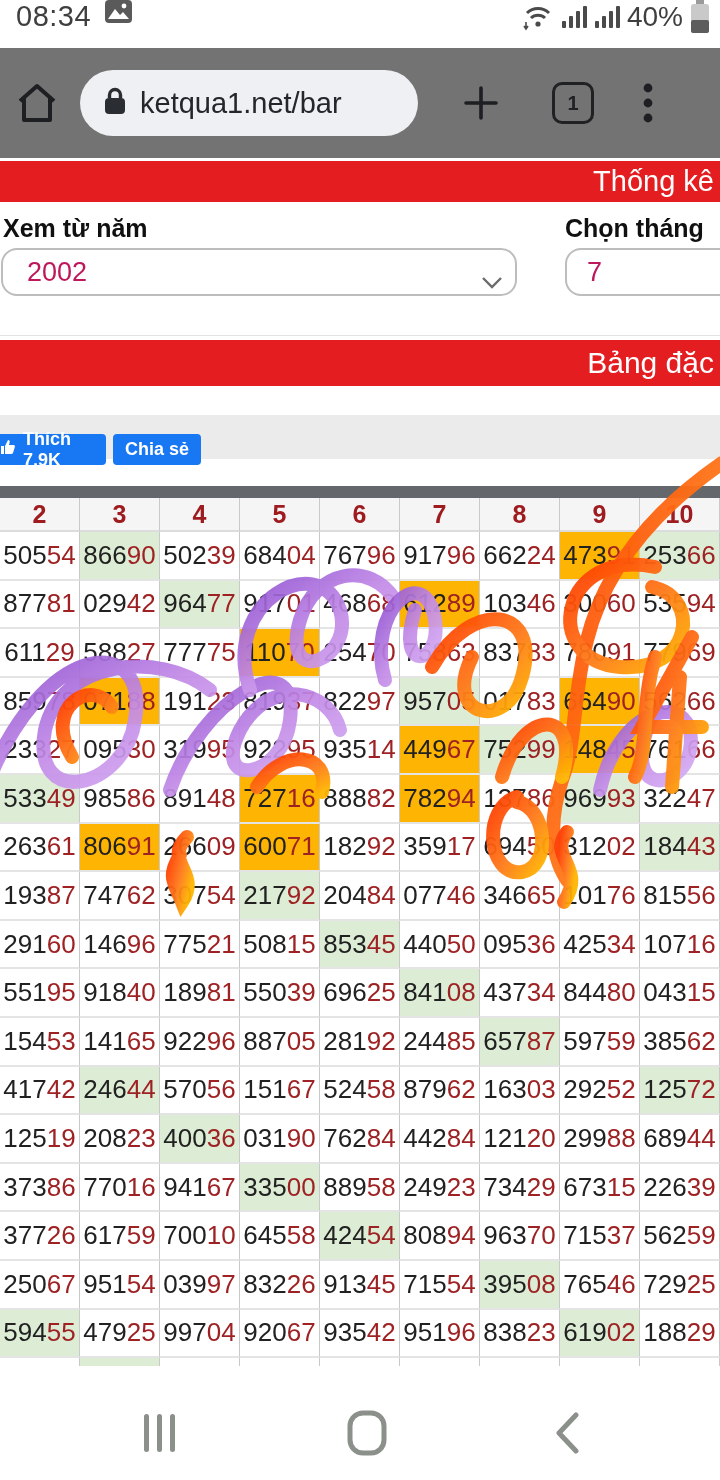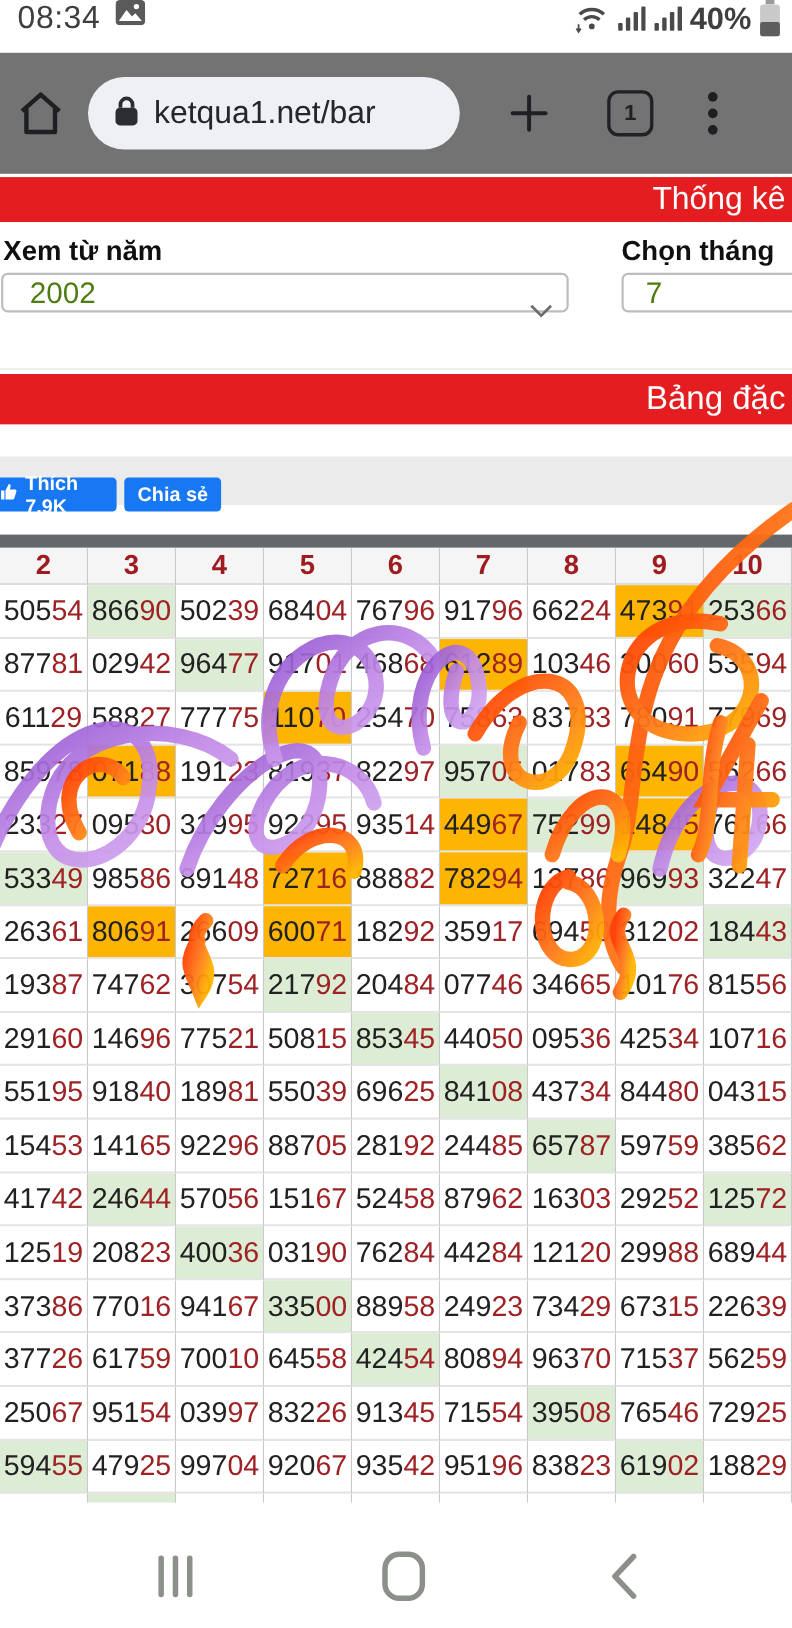--- a/index.html
+++ b/index.html
@@ -2,39 +2,39 @@
 <html><head>
 <meta charset="utf-8">
 <style>
   html,body{margin:0;padding:0;background:#ddd;}
   .screen{width:720px;height:1480px;position:relative;overflow:hidden;background:#fff;
     font-family:"Liberation Sans",sans-serif;-webkit-font-smoothing:antialiased;}
   
   .status-bar{height:48px;display:flex;align-items:flex-start;padding:0 10px;box-sizing:border-box;color:#3f3f3f;}
   .status-time{font-size:29px;letter-spacing:.5px;margin-left:6px;}
   .status-right{margin-left:auto;display:flex;align-items:center;gap:7px;}
-  .status-pct{font-size:28px;color:#3f3f3f;font-weight:bold;}
+  .status-pct{font-size:28px;color:#3f3f3f;}
   
   .browser-bar{height:110px;display:flex;align-items:center;padding:0 14px;box-sizing:border-box;background:#737373;}
   .url-pill{background:#eef0f3;border-radius:34px;height:66px;width:338px;margin-left:20px;
     display:flex;align-items:center;padding:0 24px;box-sizing:border-box;gap:14px;}
   .url-text{font-size:29px;color:#23262a;white-space:nowrap;overflow:hidden;}
   .chrome-btn{display:flex;align-items:center;justify-content:center;}
   .tab-box{width:36px;height:36px;border:3.5px solid #202124;border-radius:10px;display:flex;align-items:center;justify-content:center;font-size:20px;font-weight:bold;color:#202124;}
   
   .red-bar{background:#e41d21;color:#fff;display:flex;align-items:center;justify-content:flex-end;padding-right:6px;box-sizing:border-box;}
   .red-bar1{height:41px;margin-top:3px;font-size:29px;}
   .red-bar2{height:46px;margin-top:4px;font-size:30px;}
   .red-bar .t{white-space:nowrap;}
   
   .filters{height:134px;position:relative;border-bottom:1px solid #e3e3e3;box-sizing:border-box;background:#fff;}
   .f-label{position:absolute;top:12px;font-size:25px;font-weight:bold;color:#101010;}
   .f-label.year{left:3px;} .f-label.month{left:565px;}
-  .f-box{position:absolute;top:46px;height:36px;border:2px solid #bdbdbd;border-radius:6px;background:#fff;
-    box-sizing:border-box;display:flex;align-items:center;font-size:27px;color:#4d7c0f;}
+  .f-box{position:absolute;top:46px;height:48px;border:2px solid #bdbdbd;border-radius:16px;background:#fff;
+    box-sizing:border-box;display:flex;align-items:center;font-size:27px;color:#be185d;}
   .f-year{left:1px;width:516px;padding-left:24px;}
   .f-month{left:565px;width:190px;padding-left:20px;}
   .f-chevron{position:absolute;right:12px;top:16px;}
   
   .spacer-w1{height:29px;background:#fff;}
   .fb-strip{height:44px;background:#ebebeb;position:relative;}
   .fb-btn{position:absolute;top:19px;height:31px;background:#1877f2;border-radius:4px;color:#fff;
     font-size:18px;font-weight:bold;display:flex;align-items:center;padding:0 12px;box-sizing:border-box;gap:7px;}
   .fb-like{left:-12px;width:118px;} .fb-share{left:113px;}
   .spacer-w2{height:27px;background:#fff;}

